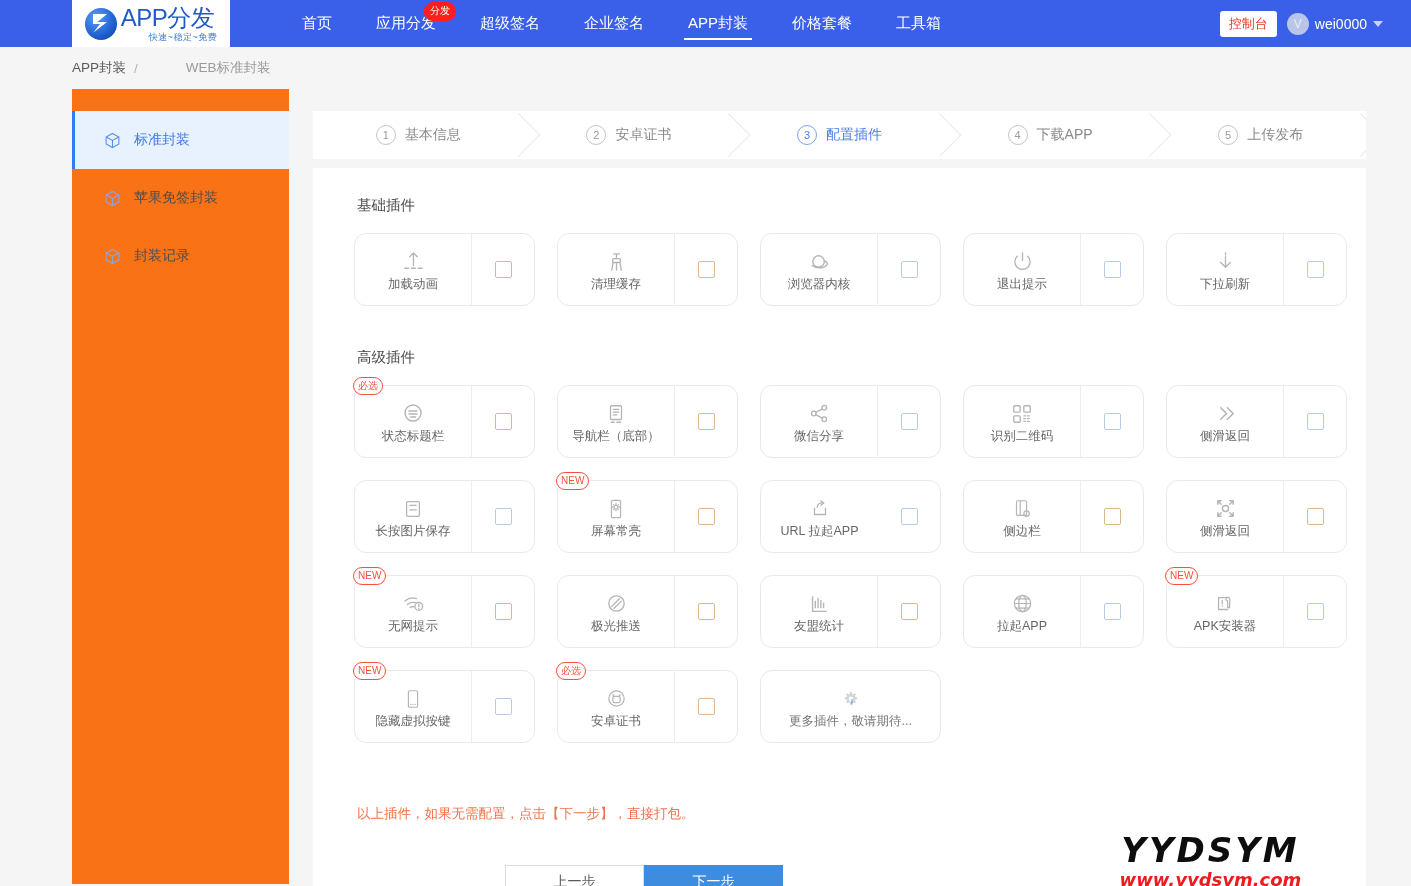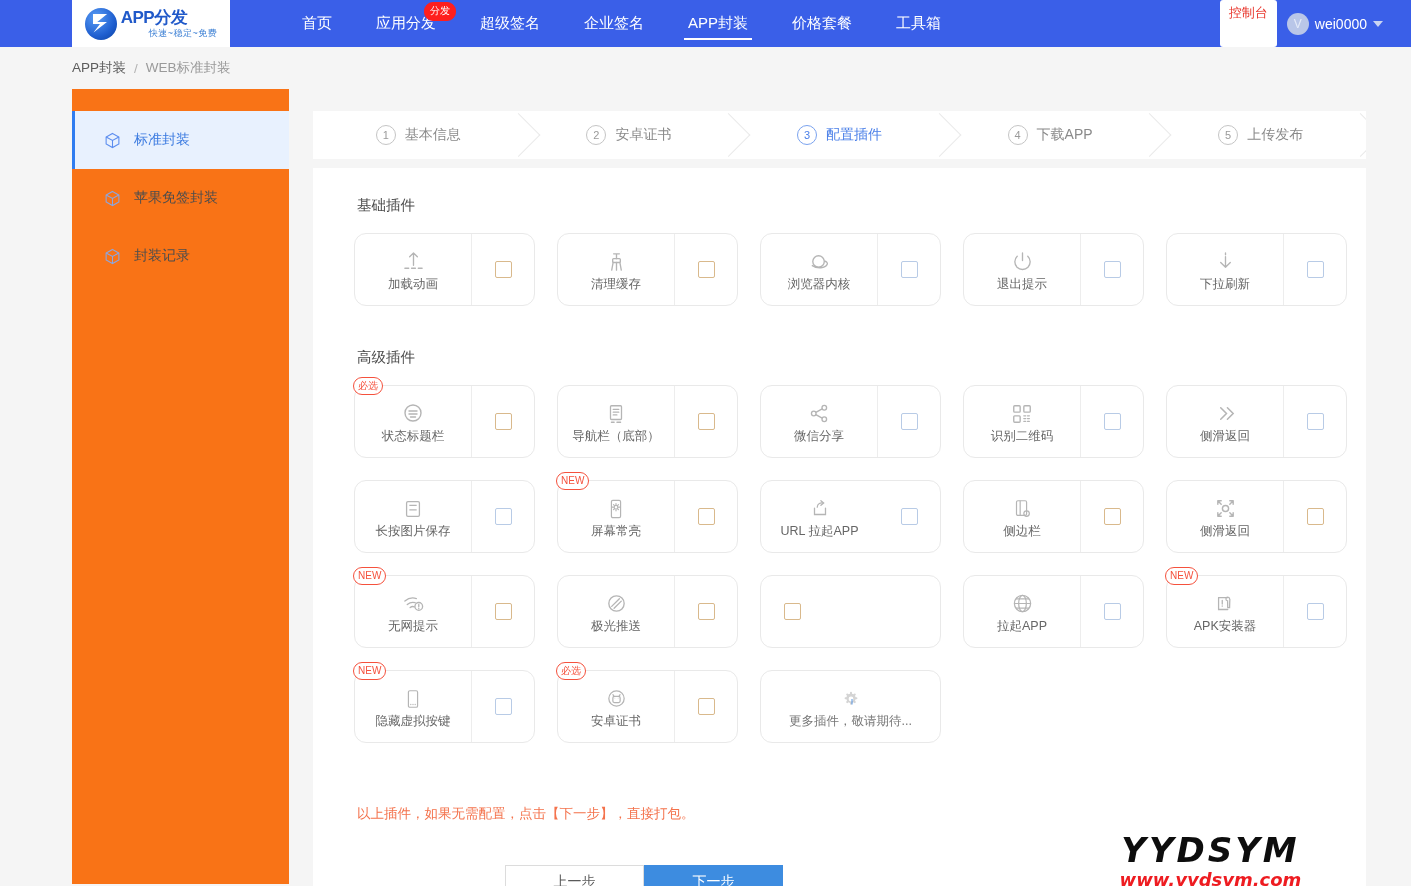--- a/index.html
+++ b/index.html
@@ -33,21 +33,21 @@
   }
   .logo-mark::after {
     content: "";
     position: absolute; left: 8px; top: 6px;
     width: 15px; height: 19px;
     background: #ffffff;
     clip-path: polygon(0% 0%, 100% 0%, 30% 45%, 95% 45%, 5% 100%, 48% 55%, 0% 55%);
   }
   .logo-text { display: flex; flex-direction: column; line-height: 1; }
   .logo-title {
-    font-size: 17px; font-weight: bold; color: #2059c9;
+    font-size: 24px; font-weight: normal; color: #2059c9;
     letter-spacing: -0.5px;
   }
   .logo-sub {
     font-size: 9px; color: #3b7fd4; margin-top: 3px; letter-spacing: 0.5px; margin-left: 28px;
   }
 
   .nav-items {
     display: flex; align-items: center;
     margin-left: 50px;
     height: 47px;
@@ -77,21 +77,21 @@
     line-height: 1;
     padding: 3px 5px 4px;
     border-radius: 9px;
     white-space: nowrap;
     border: 1px solid #ff1e1e;
   }
 
   .nav-right {
     position: absolute;
     right: 28px; top: 0; height: 47px;
-    display: flex; gap: 10px;
+    display: flex; align-items: center; gap: 10px;
   }
   .console-btn {
     background: #ffffff;
     color: #e8342a;
     font-size: 13px;
     padding: 4px 9px;
     border-radius: 3px;
     cursor: pointer;
   }
   .user-box { display: flex; align-items: center; gap: 6px; cursor: pointer; }
@@ -112,21 +112,21 @@
   .breadcrumb {
     height: 42px;
     padding-left: 72px;
     display: flex; align-items: center;
     font-size: 13.5px;
     color: #7a7a7a;
     background: #f5f5f5;
   }
   .breadcrumb .sep { margin: 0 8px; color: #b3b3b3; }
   .breadcrumb .crumb { color: #5c5c5c; cursor: pointer; }
-  .breadcrumb .crumb.last { color: #9a9a9a; }
+  .breadcrumb .crumb.last { color: #9a9a9a; margin-left: 40px; }
 
   
   .page {
     display: flex;
     padding: 0 0 0 72px;
     height: 795px;
   }
 
   .sidebar {
     width: 217px;
@@ -714,20 +714,29 @@
               </svg>
             </div>
             <div class="pname">极光推送</div>
           </div>
           <div class="right">
               <span class="chk"></span>
             </div>
         </div>
 
         <div class="plugin">
+          <div class="left">
+            <div class="ico">
+              <svg viewBox="0 0 24 24" width="22" height="22" fill="none" stroke="#b5b5b5" stroke-width="1.5" stroke-linecap="round">
+                <path d="M5 4v16h15"></path>
+                  <path d="M8 16V9M11 16V6M14 16v-8M17 16v-5"></path>
+              </svg>
+            </div>
+            <div class="pname">友盟统计</div>
+          </div>
           <div class="right">
               <span class="chk"></span>
             </div>
         </div>
 
         <div class="plugin">
           <div class="left">
             <div class="ico">
               <svg viewBox="0 0 24 24" width="23" height="23" fill="none" stroke="#b5b5b5" stroke-width="1.3">
                 <circle cx="12" cy="12" r="8.5"></circle>

